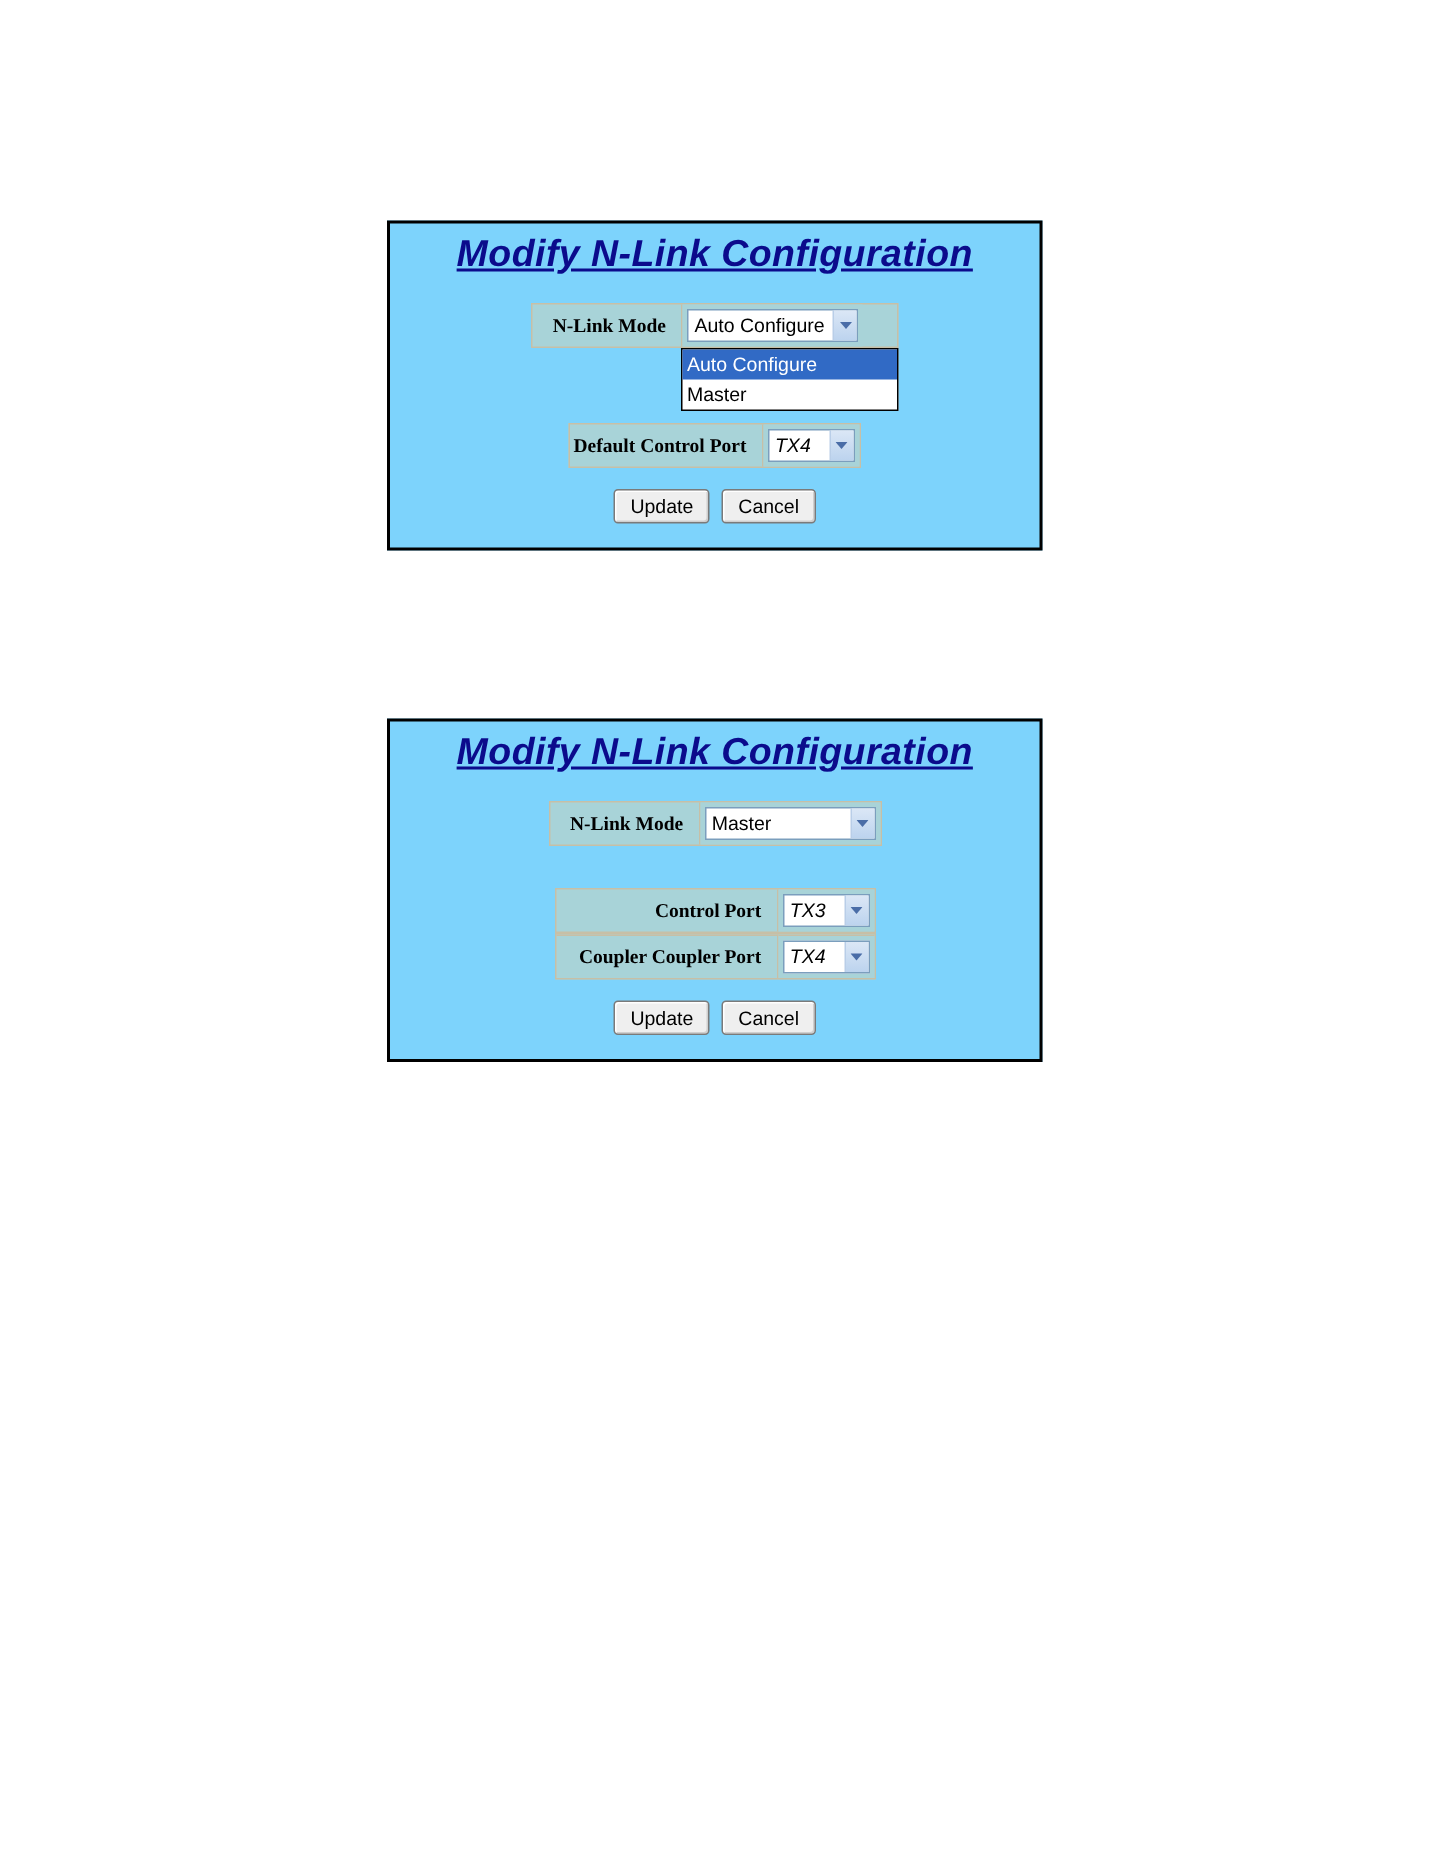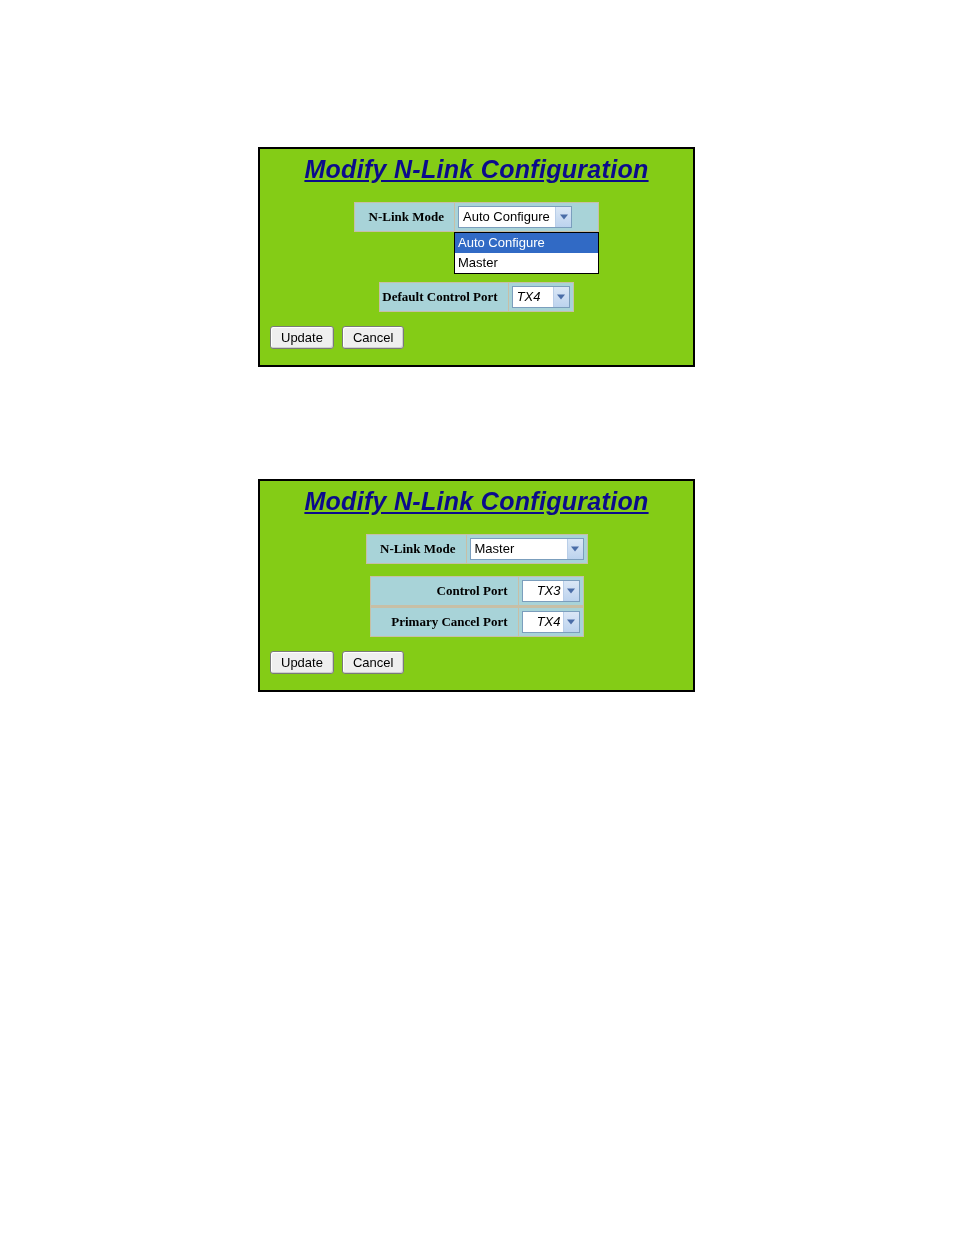--- a/index.html
+++ b/index.html
@@ -5,21 +5,21 @@
     * { box-sizing: border-box; margin: 0; padding: 0; }
     body {
       background: #fff;
       font-family: Arial, Helvetica, sans-serif;
       width: 954px;
       height: 1235px;
       position: relative;
     }
     .panel {
       position: absolute;
-      background: #84cc16;
+      background: #7dd3fc;
       border: 2px solid #000;
       padding: 6px 10px 16px 10px;
     }
     .panel.p1 {
       left: 258px;
       top: 147px;
       width: 437px;
     }
     .panel.p2 {
       left: 258px;
@@ -121,20 +121,21 @@
     .stack-inner .field-row { margin: 0; }
     .stack-inner .field-row + .field-row .label-cell,
     .stack-inner .field-row + .field-row .input-cell {
       border-top: 1px solid #c7bfa6;
     }
     .stack-inner .field-row .label-cell {
       width: 148px;
     }
     .btn-row {
       display: flex;
+      justify-content: center;
       gap: 8px;
       margin-top: 14px;
     }
     .btn {
       background: #efefef;
       border: 1px solid #7a7a7a;
       border-radius: 3px;
       font-size: 13px;
       font-family: Arial, sans-serif;
       padding: 3px 10px;
@@ -204,37 +205,37 @@
           <span class="sel-arrow">
             <svg viewBox="0 0 10 6">
                 <path d="M0 0 L10 0 L5 6 Z"></path>
               </svg>
           </span>
         </div>
       </div>
     </div>
   </div>
 
-  <div class="stack-block" style="margin-top:12px;text-align:right;">
+  <div class="stack-block" style="margin-top:28px;">
     <div class="stack-inner">
       <div class="field-row">
         <div class="label-cell">Control Port</div>
         <div class="input-cell">
           <div class="select short">
             <span class="sel-text">TX3</span>
             <span class="sel-arrow">
               <svg viewBox="0 0 10 6">
                   <path d="M0 0 L10 0 L5 6 Z"></path>
                 </svg>
             </span>
           </div>
         </div>
       </div>
       <div class="field-row">
-        <div class="label-cell">Primary Cancel Port</div>
+        <div class="label-cell">Coupler Coupler Port</div>
         <div class="input-cell">
           <div class="select short">
             <span class="sel-text">TX4</span>
             <span class="sel-arrow">
               <svg viewBox="0 0 10 6">
                   <path d="M0 0 L10 0 L5 6 Z"></path>
                 </svg>
             </span>
           </div>
         </div>

